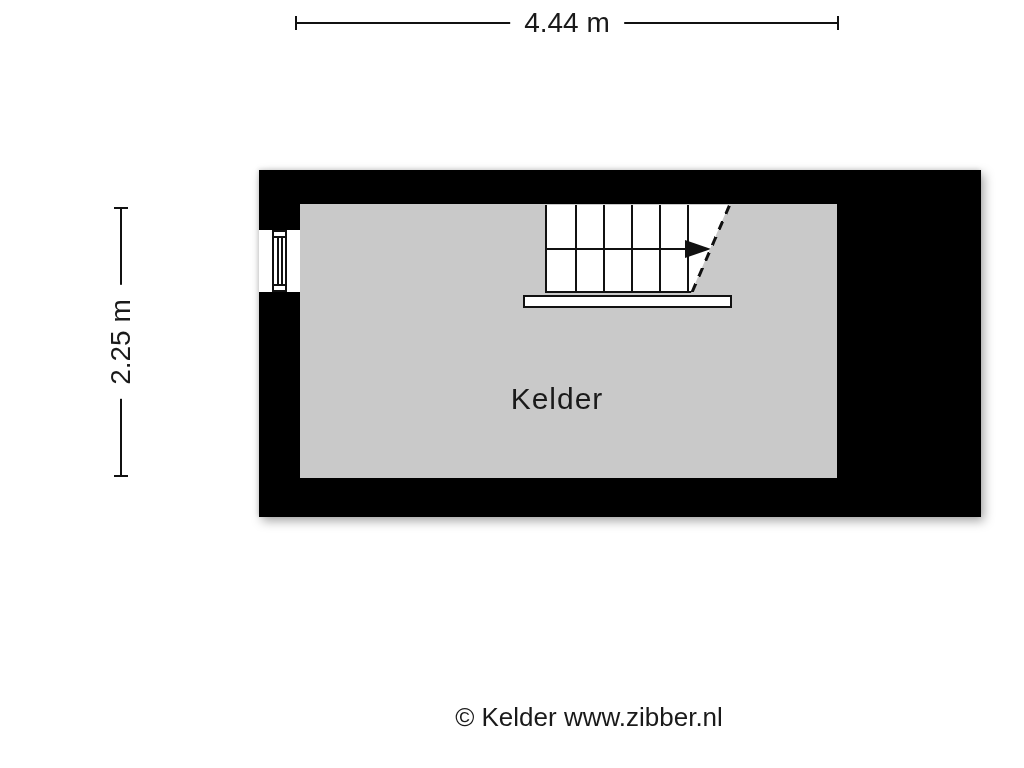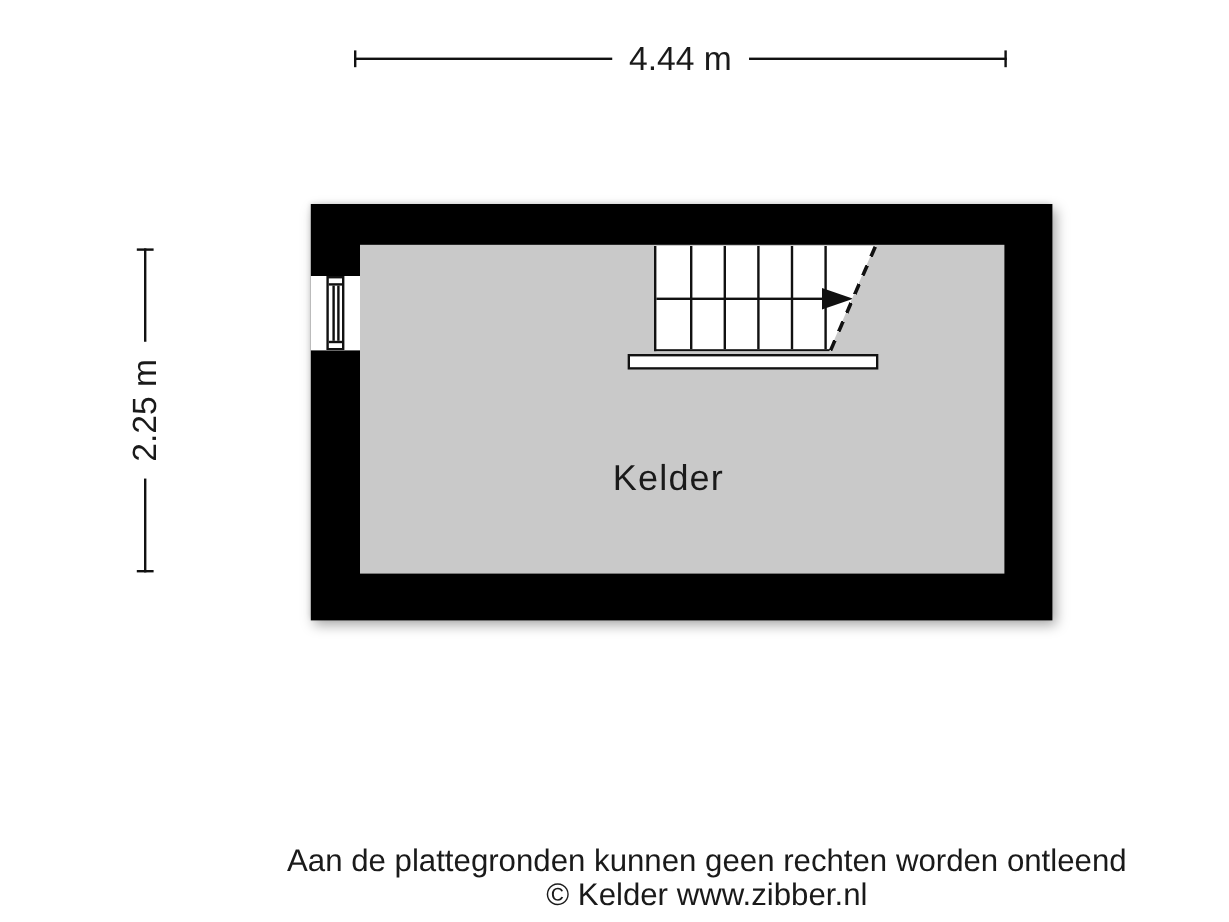--- a/index.html
+++ b/index.html
@@ -7,44 +7,45 @@
     position:relative;
     width:1024px;height:768px;
     background:var(--background,#fff);
     font-family:"Liberation Sans", sans-serif;
     color:var(--text,#1a1a1a);
     overflow:hidden;
   }
   .abs{position:absolute;}
 
   
-  .dim-top{left:295px;top:15px;width:544px;height:16px;margin-top:26px;}
+  .dim-top{left:295px;top:15px;width:544px;height:16px;}
   .dim-top .hline{position:absolute;left:0;right:0;top:7px;height:2px;background:var(--line,#111);}
   .dim-top .tick{position:absolute;top:1px;width:2px;height:14px;background:var(--line,#111);}
   .dim-top .tick.l{left:0;}
   .dim-top .tick.r{right:0;}
   .dim-top .dim-label{
     position:absolute;left:50%;top:8px;transform:translate(-50%,-50%);
     background:var(--background,#fff);padding:0 14px;font-size:28px;white-space:nowrap;
   }
   .dim-left{left:113px;top:207px;width:16px;height:270px;}
   .dim-left .vline{position:absolute;top:0;bottom:0;left:7px;width:2px;background:var(--line,#111);}
   .dim-left .tick{position:absolute;left:1px;width:14px;height:2px;background:var(--line,#111);}
   .dim-left .tick.t{top:0;}
   .dim-left .tick.b{bottom:0;}
   .dim-left .dim-label{
     position:absolute;left:8px;top:50%;transform:translate(-50%,-50%) rotate(-90deg);
     background:var(--background,#fff);padding:2px 14px;font-size:28px;white-space:nowrap;
   }
 
   
   .plan{
-    left:259px;top:170px;width:618px;height:347px;
+    left:259px;top:170px;width:706px;height:347px;
     background:var(--wall,#000);
     box-shadow:3px 4px 10px rgba(0,0,0,.35), -1px -1px 4px rgba(0,0,0,.12);
+    padding-left:16px;
   }
   .floor{left:41px;top:34px;width:537px;height:274px;background:var(--floor,#c9c9c9);}
 
   
   .window-gap{left:0;top:60px;width:41px;height:62px;background:#fff;}
   .window-frame{
     position:absolute;left:13px;top:0;width:15px;height:62px;
     border:2px solid var(--line,#111);background:#fff;box-sizing:border-box;
   }
   .window-frame .cap{position:absolute;left:0;right:0;height:2px;background:var(--line,#111);}
@@ -130,17 +131,16 @@
       <div class="walkline"></div>
       <div class="walk-arrow"></div>
     </div>
     <div class="abs stair-cut"></div>
     <div class="abs stair-base"></div>
 
     <span class="abs room-label">Kelder</span>
   </div>
 
   <div class="abs footer">
-    <div>Aan de plattegronden kunnen geen rechten worden ontleend</div>
     <div>© Kelder www.zibber.nl</div>
   </div>
 
 </div>
 
 </body></html>

